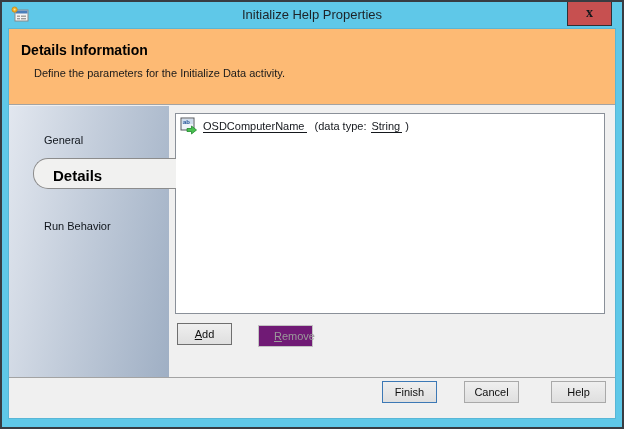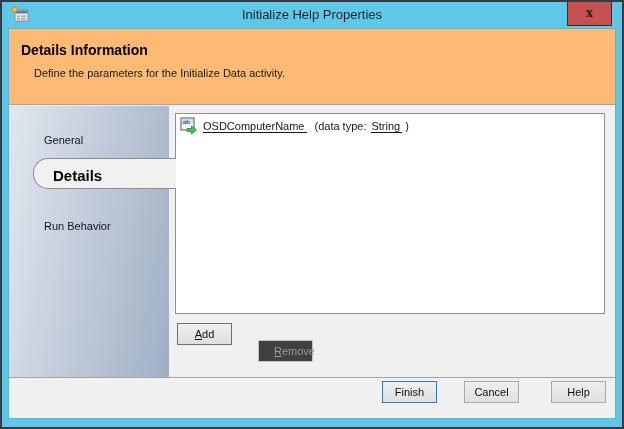--- a/index.html
+++ b/index.html
@@ -63,21 +63,21 @@
   .param-type-label { margin-left:7px; }
   .param-type { margin-left:5px; border-bottom:1px solid #15181d; padding-right:2px; cursor:pointer; }
   .param-paren { margin-left:3px; }
   
   .btn {
     position:absolute; width:55px; height:22px; font-size:11px; color:#0f0f0f;
     background:linear-gradient(#efefef, #dfdfdf); border:1px solid #a9a9a9;
     text-align:center; line-height:20px; cursor:pointer;
   }
   .btn-add { left:8px; top:217px; border-color:#6f6f6f; }
-  .btn-remove { left:89px; top:234px; background:#404040; border-color:#c3c3c3; color:#9b9b9b; cursor:default;padding-left:15px; }
+  .btn-remove { left:89px; top:219px; background:#701a75; border-color:#c3c3c3; color:#9b9b9b; cursor:default;padding-left:15px; }
   .accel { text-decoration:underline; }
   
   .footer {
     position:absolute; left:0; right:0; bottom:0; height:41px;
     background:#f0f0f0; border-top:1px solid #a3a3a3;
   }
   .btn-finish { top:3px; right:178px; border:1px solid #3c78b5; }
   .btn-cancel { top:3px; right:96px; }
   .btn-help   { top:3px; right:9px; }
 </style>

